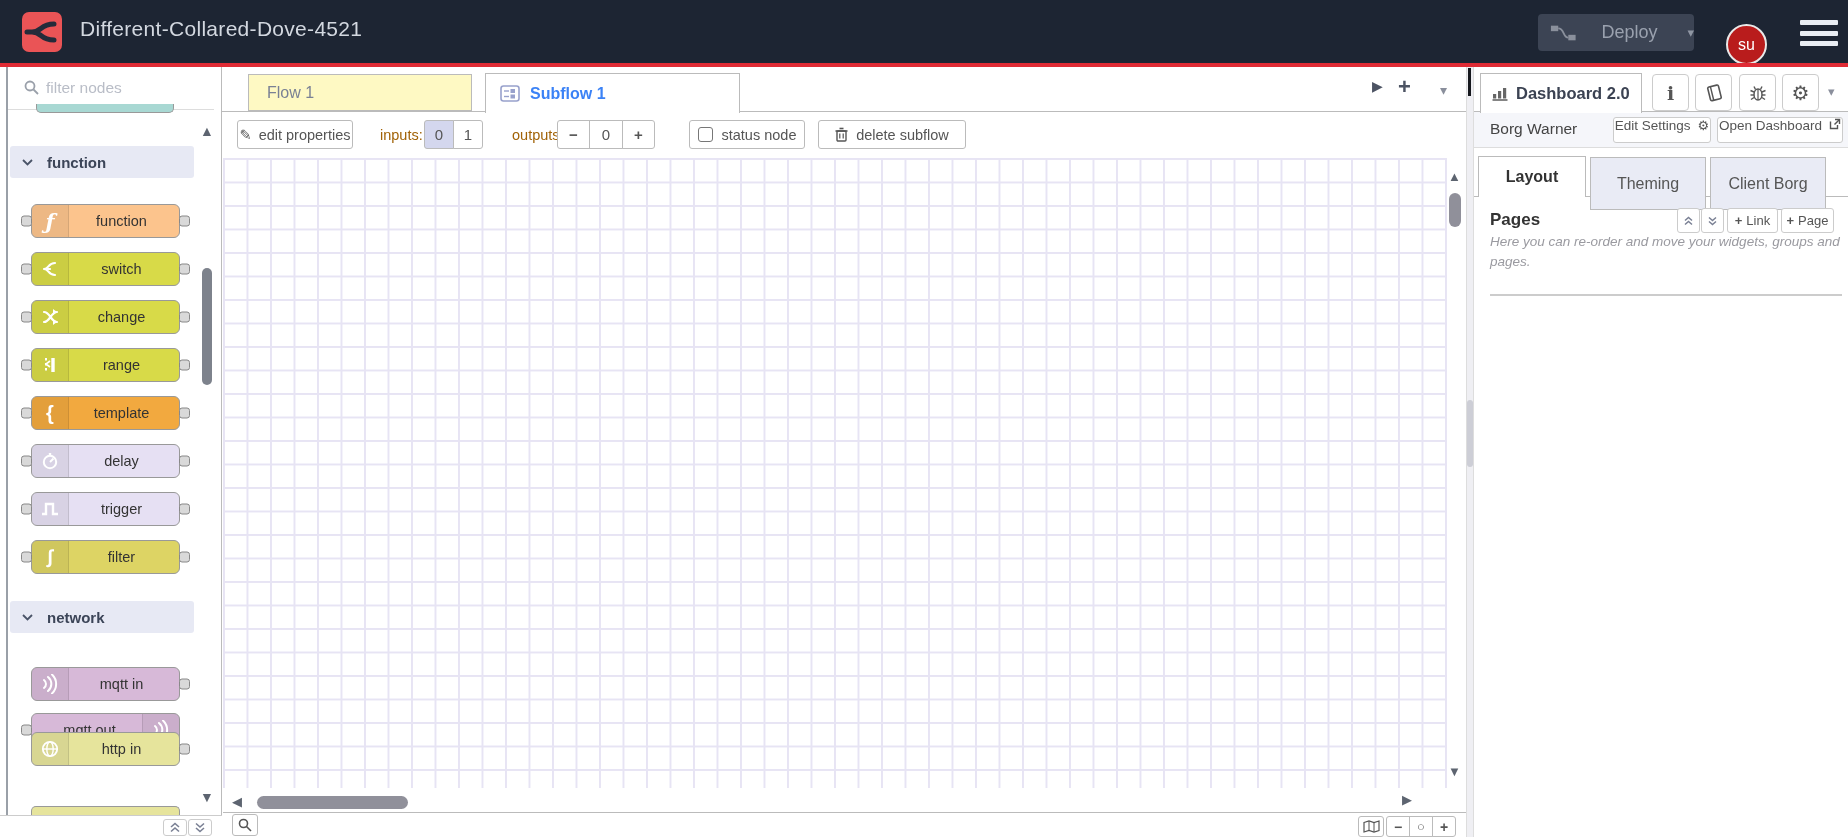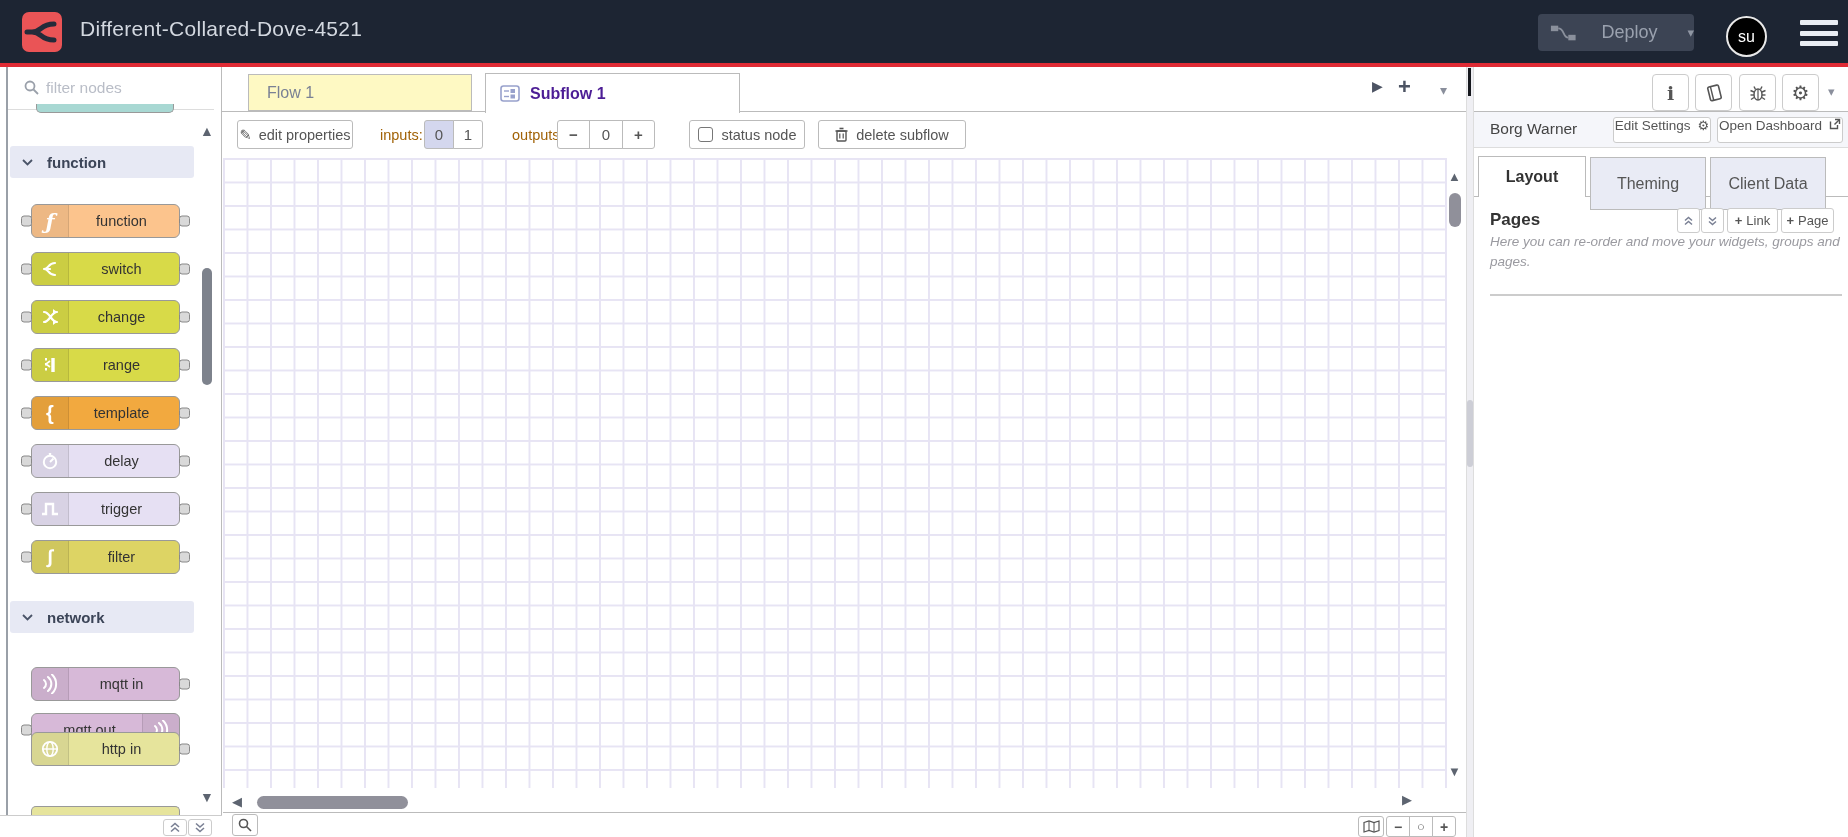--- a/index.html
+++ b/index.html
@@ -7,21 +7,21 @@
   #app { position:relative; width:1848px; height:837px; background:#fff; }
 
   
   .header { position:absolute; left:0; top:0; width:1848px; height:63px; background:#1d2533; }
   .header-accent { position:absolute; left:0; top:63px; width:1848px; height:4px; background:#e02b35; }
   .logo { position:absolute; left:22px; top:12px; width:40px; height:40px; background:#ea5456; border-radius:7px; }
   .app-title { position:absolute; left:80px; top:17px; font-size:21px; color:#d3d8e0; letter-spacing:.3px; }
   .deploy-btn { position:absolute; left:1538px; top:14px; width:156px; height:37px; background:#3c4454; border-radius:4px; display:flex; align-items:center;gap:14px; }
   .deploy-label { color:#9aa1ae; font-size:18px; margin-left:10px; }
   .deploy-caret { color:#8f96a3; font-size:13px; margin-left:16px; }
-  .avatar { position:absolute; left:1726px; top:16px; width:41px; height:41px; border-radius:50%; background:#000000; border:2px solid #e9e9e9; color:#fff; font-size:16px; display:flex; align-items:center; justify-content:center; }
+  .avatar { position:absolute; left:1726px; top:24px; width:41px; height:41px; border-radius:50%; background:#b91c1c; border:2px solid #e9e9e9; color:#fff; font-size:16px; display:flex; align-items:center; justify-content:center; }
   .hamburger { position:absolute; left:1800px; top:20px; width:38px; height:26px; display:flex; flex-direction:column; justify-content:space-between; cursor:pointer; }
   .hamburger span { display:block; height:5px; background:#e9edf3; border-radius:1px; }
 
   
   .palette { position:absolute; left:0; top:67px; width:222px; height:770px; background:#fff; border-right:1px solid #bbb; }
   .palette-left-edge { position:absolute; left:6px; top:67px; width:2px; height:770px; background:#9aa0a8; }
   .search-row { position:absolute; left:8px; top:70px; width:206px; height:40px; border-bottom:1px solid #ddd; background:#fff; }
   .search-icon { position:absolute; left:16px; top:10px; }
   .search-placeholder { position:absolute; left:38px; top:9px; font-size:15.5px; color:#b9bdc7; }
   .cat-header { position:absolute; left:10px; width:184px; height:32px; background:#e7e9f4; border-radius:3px; display:flex; align-items:center; }
@@ -45,21 +45,21 @@
   .pal-scroll-up { position:absolute; left:200px; top:123px; font-size:14px; color:#5d6470; }
   .pal-scroll-down { position:absolute; left:200px; top:789px; font-size:14px; color:#5d6470; }
   .pal-thumb { position:absolute; left:202px; top:268px; width:10px; height:117px; background:#7d828c; border-radius:5px; }
   .pal-footer { position:absolute; left:0; top:815px; width:222px; height:22px; background:#fff; border-top:1px solid #ccc; }
   .chev-btn { position:absolute; top:819px; width:24px; height:17px; background:#fff; border:1px solid #ccc; border-radius:3px; display:flex; align-items:center; justify-content:center; }
 
   
   .canvas { position:absolute; left:222px; top:67px; width:1244px; height:770px; background:#fff; }
   .tabbar-line { position:absolute; top:111px; height:1px; background:#bbb; }
   .tab { position:absolute; top:74px; height:37px; background:#fef9c3; border:1px solid #bbb; color:#7a8194; font-size:16px; display:flex; align-items:center; }
-  .tab.active { top:73px; height:40px; background:#fff; border-bottom:none; color:#4c1d95; font-weight:bold; z-index:5; }
+  .tab.active { top:73px; height:40px; background:#fff; border-bottom:none; color:#3b82f6; font-weight:bold; z-index:5; }
   .tab .tlabel { margin-left:18px; }
   .tab.active .tlabel { margin-left:10px; }
   .tab-icons { position:absolute; top:78px; color:#4c5363; }
 
   .subtoolbar { position:absolute; left:222px; top:112px; width:1244px; height:46px; background:#fff; }
   .tbtn { position:absolute; top:120px; height:29px; background:#fff; border:1px solid #bbb; border-radius:3px; color:#555; font-size:14.5px; display:flex; align-items:center; justify-content:center; }
   .tlabel-static { position:absolute; top:127px; color:#a16207; font-size:14.5px; }
   .spin { position:absolute; top:120px; height:29px; border:1px solid #bbb; background:#fff; color:#555; font-size:15px; display:flex; align-items:center; justify-content:center; }
   .checkbox { width:15px; height:15px; border:1.5px solid #777; border-radius:3px; background:#fff; margin-right:9px; }
 
@@ -381,20 +381,31 @@
       <span>+</span>
     </div>
 
   <div class="splitter"></div>
   <div class="splitter-tick"></div>
   <div class="splitter-thumb"></div>
 
   <div class="sidebar"></div>
   <div class="tabbar-line" style="left:1474px;width:374px"></div>
 
+  <div class="sb-tab">
+    <span style="margin-left:11px;margin-right:7px">
+      <svg width="17" height="15" viewBox="0 0 17 15">
+          <rect x="1" y="8" width="3.2" height="4.5" fill="#666"></rect>
+          <rect x="6" y="5" width="3.2" height="7.5" fill="#666"></rect>
+          <rect x="11" y="2" width="3.2" height="10.5" fill="#666"></rect>
+          <line x1="0.5" y1="14" x2="15.5" y2="14" stroke="#666" stroke-width="1.6"></line>
+        </svg>
+    </span>
+    <span>Dashboard 2.0</span>
+  </div>
   <div class="sb-iconbtn" style="left:1652px">
     <span style="font-family:'DejaVu Serif',serif;font-weight:bold;font-size:19px">i</span>
   </div>
   <div class="sb-iconbtn" style="left:1695px">
     <span>
       <svg width="20" height="18" viewBox="0 0 20 18">
           <g transform="rotate(-14 10 9)">
             <rect x="5" y="2" width="11" height="14" rx="1.5" stroke="#555" stroke-width="1.6" fill="none"></rect>
             <line x1="8" y1="2" x2="8" y2="16" stroke="#555" stroke-width="1.4"></line>
           </g>
@@ -441,21 +452,21 @@
   </div>
 
   <div class="sb-tabs-line"></div>
   <div class="sb-tab2 active" style="left:1478px;width:108px">
       <span>Layout</span>
     </div>
   <div class="sb-tab2" style="left:1590px;width:116px">
       <span>Theming</span>
     </div>
   <div class="sb-tab2" style="left:1710px;width:116px">
-      <span>Client Data</span>
+      <span>Client Borg</span>
     </div>
 
   <div class="pages-title">Pages</div>
   <div class="pg-btn" style="left:1677px;width:23px">
     <svg width="11" height="10" viewBox="0 0 11 10">
         <polyline points="2,4.5 5.5,1.5 9,4.5" stroke="#7a8094" stroke-width="1.5" fill="none"></polyline>
         <polyline points="2,8.5 5.5,5.5 9,8.5" stroke="#7a8094" stroke-width="1.5" fill="none"></polyline>
       </svg>
   </div>
   <div class="pg-btn" style="left:1701px;width:23px">

